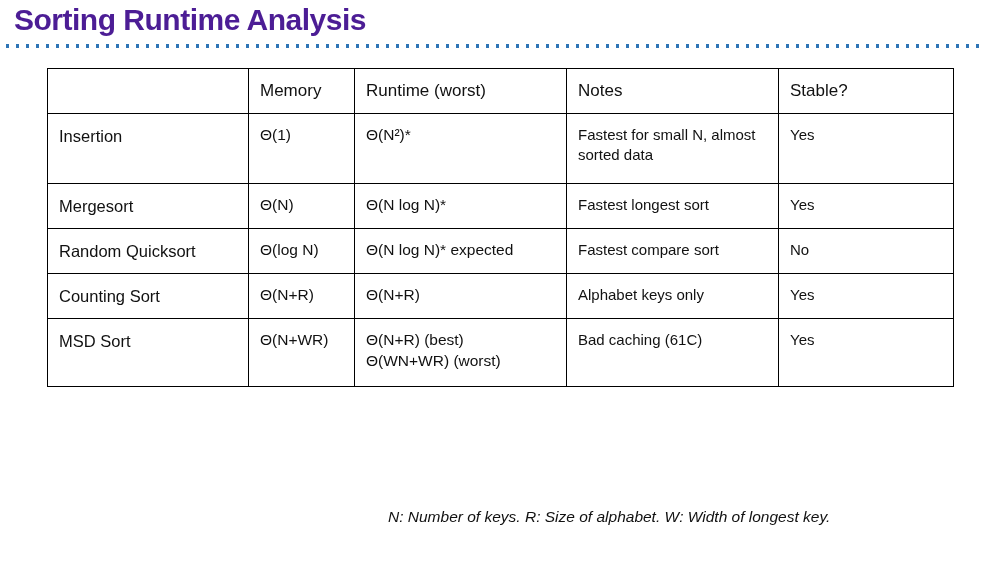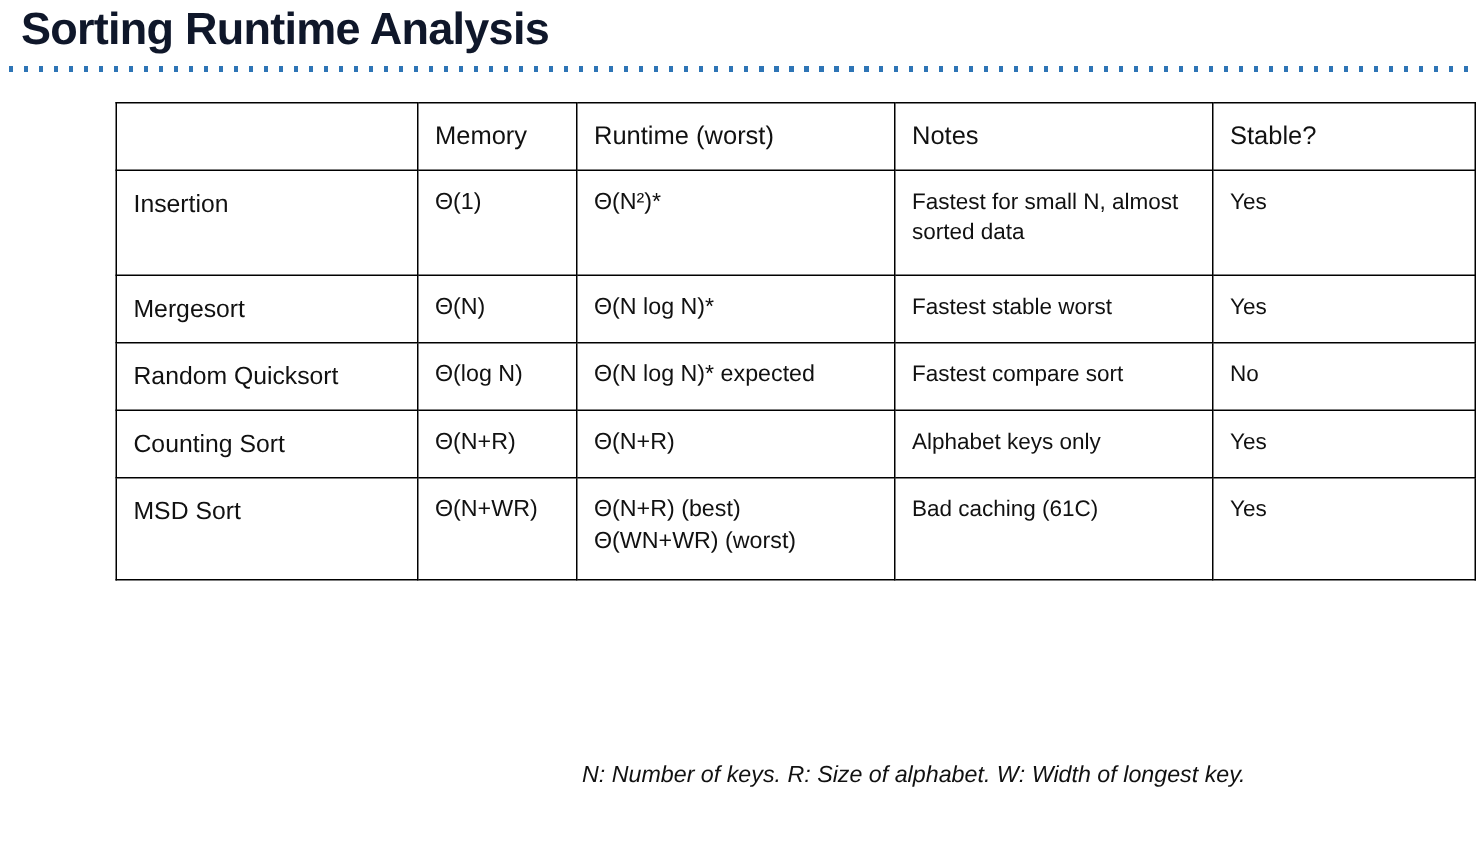--- a/index.html
+++ b/index.html
@@ -11,37 +11,37 @@
     overflow: hidden;
   }
   .slide { position: relative; width: 988px; height: 566px; }
 
   .slide-title {
     position: absolute;
     left: 14px; top: 3px;
     font-size: 30px;
     font-weight: bold;
     letter-spacing: -0.5px;
-    color: #0f172a;
+    color: #4c1d95;
   }
 
   .dotted-rule {
     position: absolute;
     left: 6px; right: 8px; top: 44px;
     height: 4px;
     background-image: repeating-linear-gradient(
       to right,
       #2E75B6 0px, #2E75B6 3px,
       transparent 3px, transparent 10px
     );
   }
 
   table.runtime-table {
     position: absolute;
-    left: 77px; top: 68px;
+    left: 47px; top: 68px;
     width: 906px;
     border-collapse: collapse;
     table-layout: fixed;
     padding-left: 48px;
   }
   .runtime-table th, .runtime-table td {
     border: 1px solid #000000;
     vertical-align: top;
     text-align: left;
     padding: 11px 10px 8px 11px;
@@ -99,21 +99,21 @@
         <td class="c-name">Insertion</td>
         <td class="c-mem">Θ(1)</td>
         <td class="c-run">Θ(N²)*</td>
         <td class="c-notes">Fastest for small N, almost sorted data</td>
         <td class="c-stable">Yes</td>
       </tr>
       <tr class="h-s">
         <td class="c-name">Mergesort</td>
         <td class="c-mem">Θ(N)</td>
         <td class="c-run">Θ(N log N)*</td>
-        <td class="c-notes">Fastest stable worst</td>
+        <td class="c-notes">Fastest longest sort</td>
         <td class="c-stable">Yes</td>
       </tr>
       <tr class="h-s">
         <td class="c-name">Random Quicksort</td>
         <td class="c-mem">Θ(log N)</td>
         <td class="c-run">Θ(N log N)* expected</td>
         <td class="c-notes">Fastest compare sort</td>
         <td class="c-stable">No</td>
       </tr>
       <tr class="h-s">

